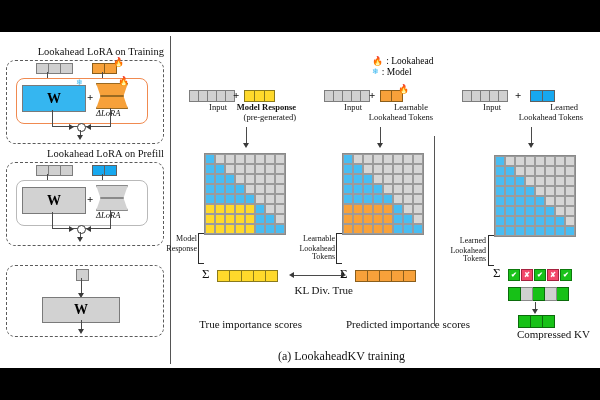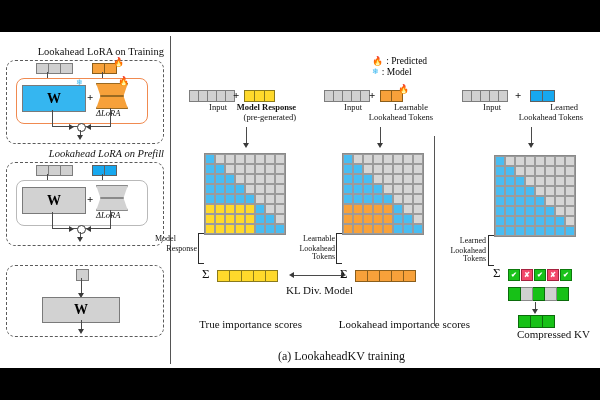--- a/index.html
+++ b/index.html
@@ -95,21 +95,21 @@
 
     <div class="abs line vline" style="left:52px;top:78px;height:17px;"></div>
     <div class="abs line vline" style="left:110px;top:76px;height:19px;"></div>
     <div class="abs line hline" style="left:52px;top:94px;width:59px;"></div>
     <div class="abs circdot" style="left:77px;top:91px;"></div>
     <div class="abs arrowright" style="left:69px;top:91.5px;"></div>
     <div class="abs arrowleft" style="left:86px;top:91.5px;"></div>
     <div class="abs line vline" style="left:80px;top:98px;height:6px;"></div>
     <div class="abs arrowdown" style="left:77px;top:103px;"></div>
 
-    <div class="abs lbl panel-title" style="left:4px;top:116px;width:160px;font-style:italic;">Lookahead LoRA on Prefill</div>
+    <div class="abs lbl panel-title" style="left:4px;top:116px;width:160px;">Lookahead LoRA on Prefill</div>
     <div class="abs dash-box" style="left:6px;top:130px;width:156px;height:82px;"></div>
 
     <div class="abs" style="left:36px;top:133px;display:flex;">
       <div class="tok-gray" style="width:11px;height:9px;"></div>
       <div class="tok-gray" style="width:11px;height:9px;border-left:none;"></div>
       <div class="tok-gray" style="width:11px;height:9px;border-left:none;"></div>
     </div>
     <div class="abs" style="left:92px;top:133px;display:flex;">
       <div class="tok-blue" style="width:11px;height:9px;"></div>
       <div class="tok-blue" style="width:11px;height:9px;border-left:none;"></div>
@@ -145,21 +145,21 @@
       <span>W</span>
     </div>
     <div class="abs line vline" style="left:81px;top:288px;height:10px;"></div>
     <div class="abs arrowdown" style="left:78px;top:297px;"></div>
 
     <div class="abs divider" style="left:170px;top:4px;height:328px;"></div>
 
     <div class="abs" style="left:372px;top:24px;">
       <div class="legrow">
         <span class="fire">🔥</span>
-        <span>: Predicted</span>
+        <span>: Lookahead</span>
       </div>
       <div class="legrow" style="margin-top:1px;">
         <span class="snow">❄</span>
         <span>: Model</span>
       </div>
     </div>
 
     <div class="abs" style="left:189px;top:58px;display:flex;">
       <div class="tok-gray" style="width:8px;height:10px;"></div>
       <div class="tok-gray" style="width:8px;height:10px;border-left:none;"></div>
@@ -239,37 +239,37 @@
       <div class="mcell c-yellow"></div>
         <div class="mcell c-yellow"></div>
         <div class="mcell c-yellow"></div>
         <div class="mcell c-yellow"></div>
         <div class="mcell c-yellow"></div>
         <div class="mcell c-blue"></div>
         <div class="mcell c-blue"></div>
         <div class="mcell c-blue"></div>
     </div>
     <div class="abs bracket" style="left:198px;top:201px;width:5px;height:29px;"></div>
-    <div class="abs lbl cap2" style="left:155px;top:203px;width:42px;text-align:left;">Model</div>
+    <div class="abs lbl cap2" style="left:155px;top:203px;width:42px;text-align:right;">Model</div>
     <div class="abs lbl cap2" style="left:151px;top:213px;width:46px;text-align:right;">Response</div>
 
     <div class="abs sigma" style="left:202px;top:234px;">Σ</div>
     <div class="abs" style="left:217px;top:238px;display:flex;">
       <div class="tok-yellow" style="width:11px;height:10px;"></div>
       <div class="tok-yellow" style="width:11px;height:10px;border-left:none;"></div>
       <div class="tok-yellow" style="width:11px;height:10px;border-left:none;"></div>
       <div class="tok-yellow" style="width:11px;height:10px;border-left:none;"></div>
       <div class="tok-yellow" style="width:11px;height:10px;border-left:none;"></div>
     </div>
     <div class="abs lbl sub" style="left:172px;top:287px;width:130px;">True importance scores</div>
 
     <div class="abs line hline" style="left:293px;top:243px;width:50px;"></div>
     <div class="abs arrowleft" style="left:289px;top:239.5px;"></div>
     <div class="abs arrowright" style="left:341px;top:239.5px;"></div>
-    <div class="abs lbl sub" style="left:281px;top:253px;width:72px;">KL Div. Model</div>
+    <div class="abs lbl sub" style="left:281px;top:253px;width:72px;">KL Div. True</div>
 
     <div class="abs" style="left:324px;top:58px;display:flex;">
       <div class="tok-gray" style="width:8px;height:10px;"></div>
       <div class="tok-gray" style="width:8px;height:10px;border-left:none;"></div>
       <div class="tok-gray" style="width:8px;height:10px;border-left:none;"></div>
       <div class="tok-gray" style="width:8px;height:10px;border-left:none;"></div>
       <div class="tok-gray" style="width:8px;height:10px;border-left:none;"></div>
     </div>
     <div class="abs plus" style="left:369px;top:57px;">+</div>
     <div class="abs" style="left:380px;top:58px;display:flex;">
@@ -354,21 +354,21 @@
     <div class="abs lbl cap2" style="left:279px;top:213px;width:56px;text-align:right;">Lookahead Tokens</div>
 
     <div class="abs sigma" style="left:340px;top:234px;">Σ</div>
     <div class="abs" style="left:355px;top:238px;display:flex;">
       <div class="tok-orange" style="width:11px;height:10px;"></div>
       <div class="tok-orange" style="width:11px;height:10px;border-left:none;"></div>
       <div class="tok-orange" style="width:11px;height:10px;border-left:none;"></div>
       <div class="tok-orange" style="width:11px;height:10px;border-left:none;"></div>
       <div class="tok-orange" style="width:11px;height:10px;border-left:none;"></div>
     </div>
-    <div class="abs lbl sub" style="left:310px;top:287px;width:160px;">Lookahead importance scores</div>
+    <div class="abs lbl sub" style="left:310px;top:287px;width:160px;">Predicted importance scores</div>
 
     <div class="abs divider" style="left:434px;top:104px;height:190px;"></div>
 
     <div class="abs" style="left:462px;top:58px;display:flex;">
       <div class="tok-gray" style="width:8px;height:10px;"></div>
       <div class="tok-gray" style="width:8px;height:10px;border-left:none;"></div>
       <div class="tok-gray" style="width:8px;height:10px;border-left:none;"></div>
       <div class="tok-gray" style="width:8px;height:10px;border-left:none;"></div>
       <div class="tok-gray" style="width:8px;height:10px;border-left:none;"></div>
     </div>

